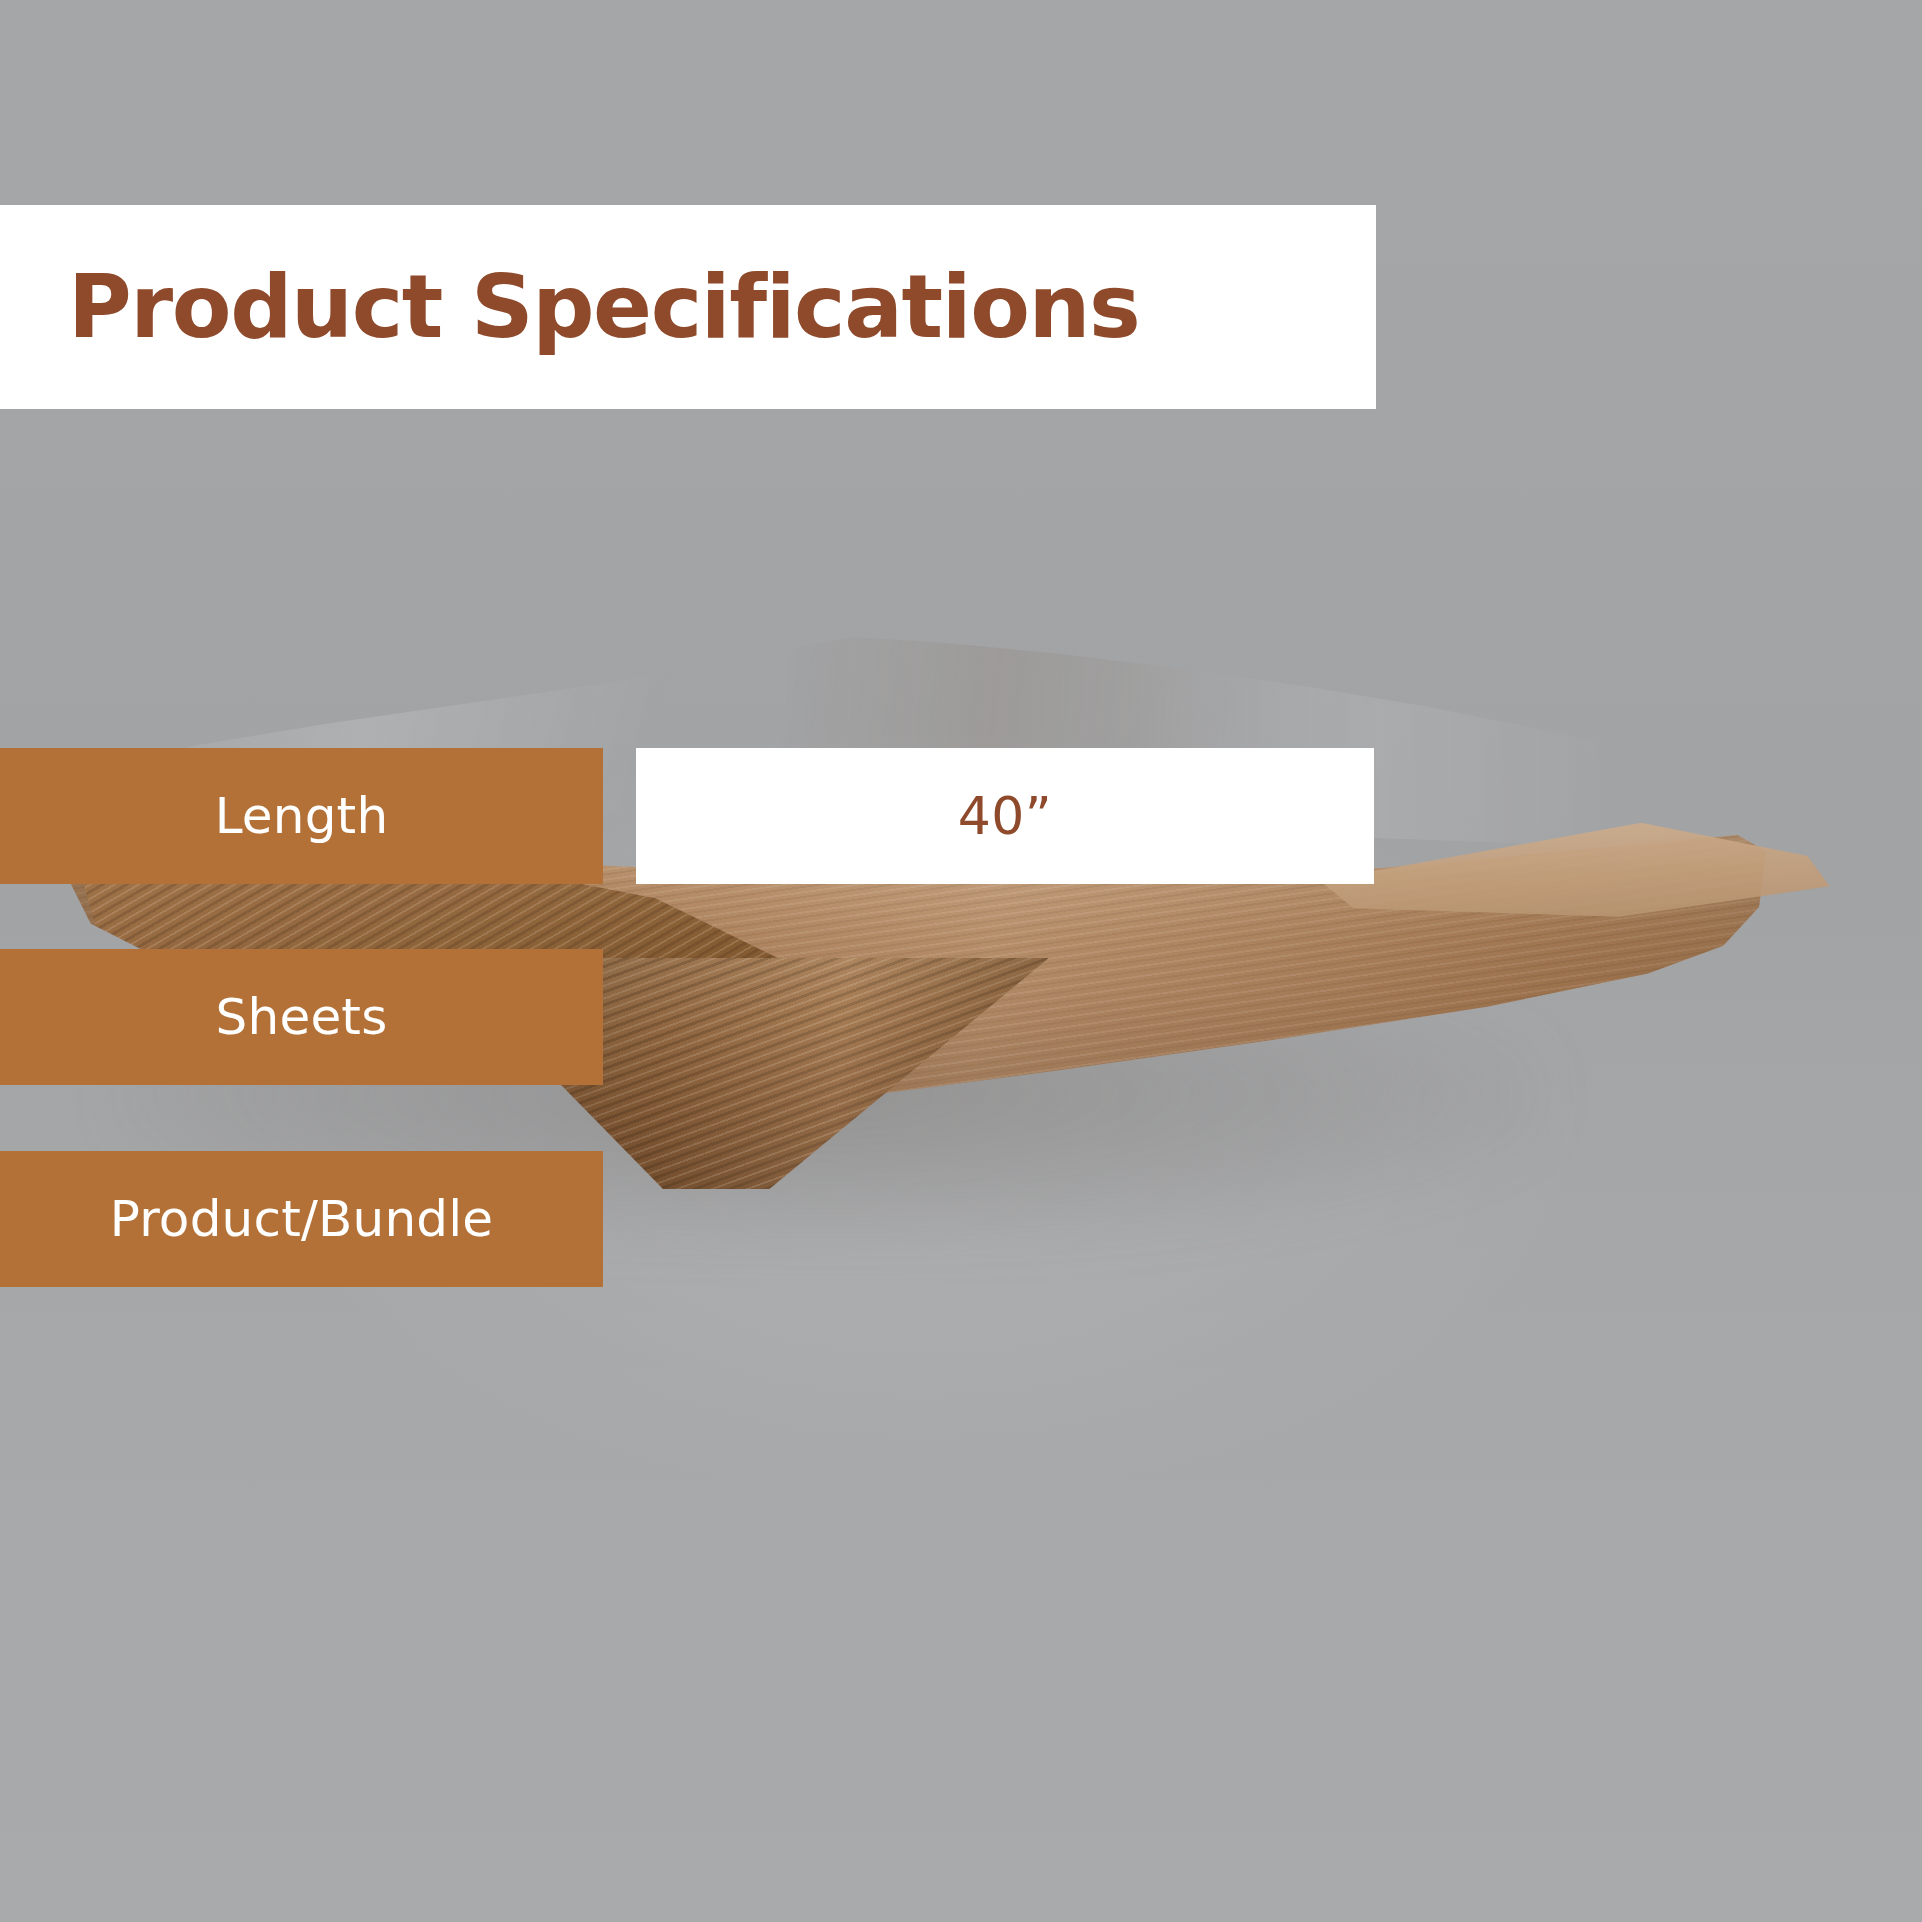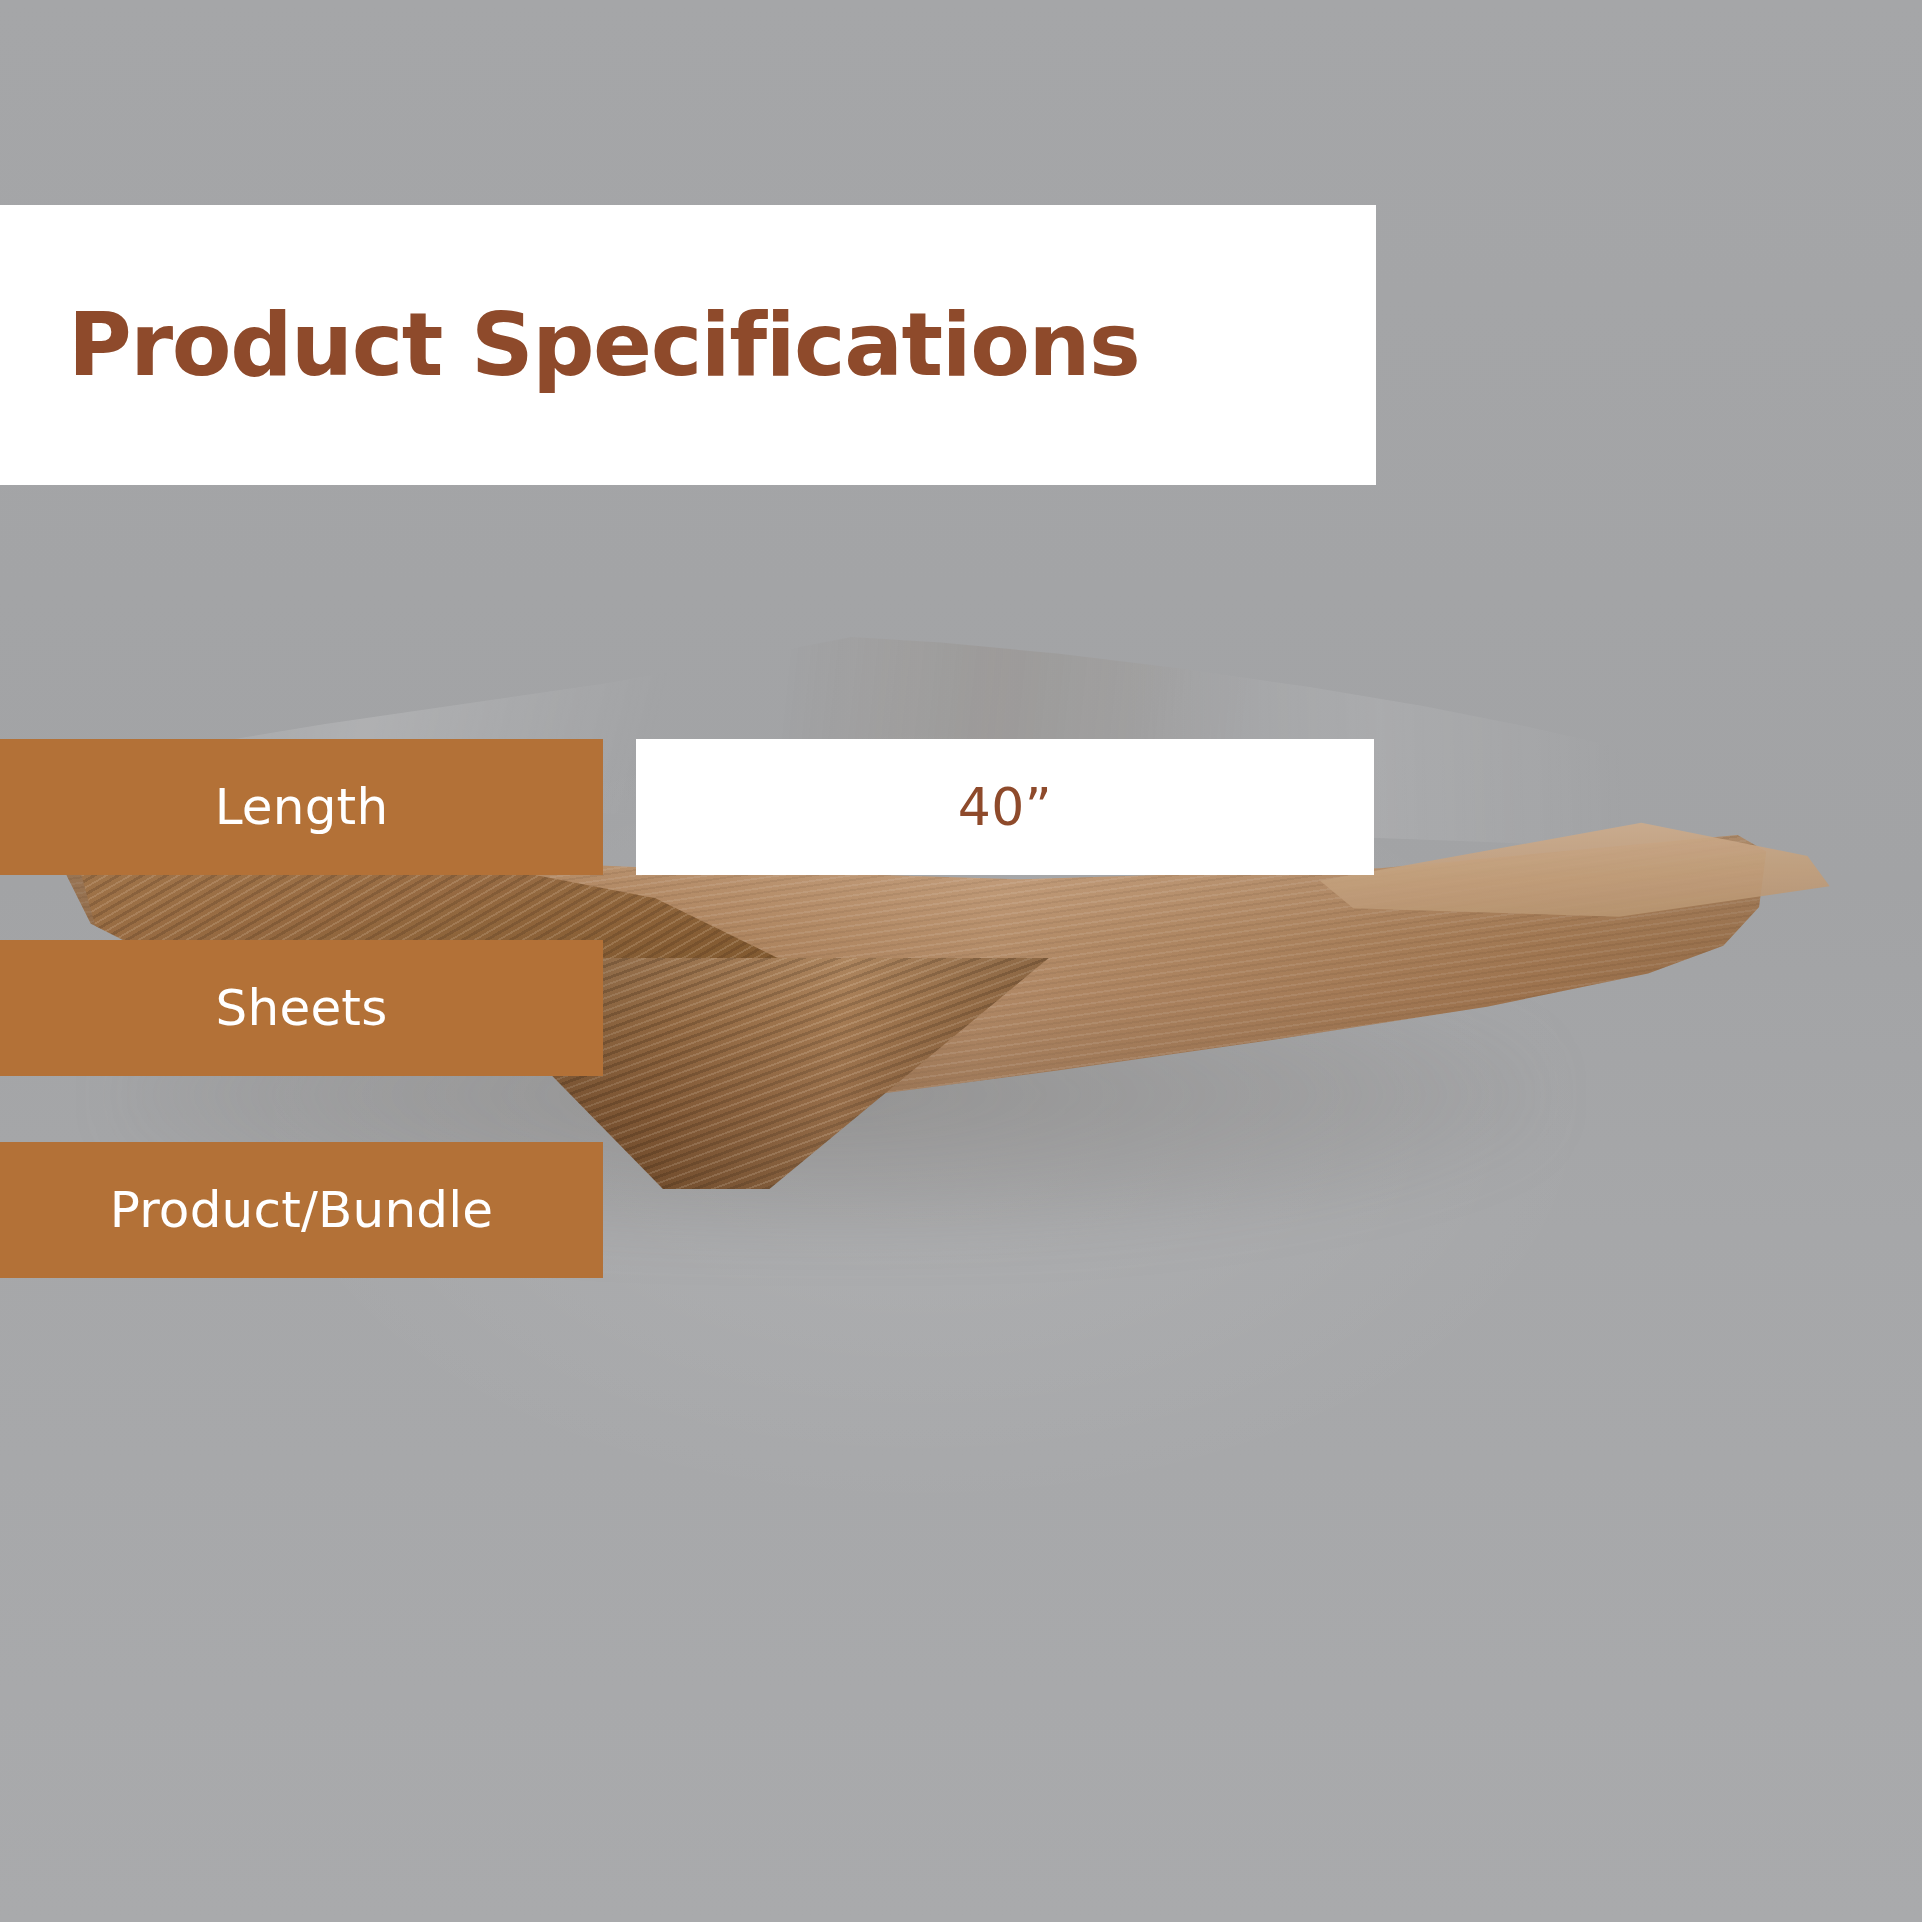--- a/index.html
+++ b/index.html
@@ -235,21 +235,21 @@
     opacity: 0.9;
     filter: blur(0.4px);
   }
 
   
   .title-card {
     position: absolute;
     left: 0;
     top: 205px;
     width: 1376px;
-    height: 280px;
+    height: 204px;
     background: #ffffff;
     display: flex;
     align-items: center;
   }
   .title-text {
     margin-left: 68px;
     color: #8e4a2b;
     font-family: "DejaVu Sans", sans-serif;
     font-weight: 700;
     font-size: 87px;
@@ -257,20 +257,21 @@
     line-height: 1;
     white-space: nowrap;
   }
 
   
   .spec-row {
     position: absolute;
     left: 0;
     width: 1376px;
     height: 136px;
+    margin-top: 9px;
   }
   .spec-row.r1 { top: 739px; }
   .spec-row.r2 { top: 940px; }
   .spec-row.r3 { top: 1142px; }
 
   .spec-label-box {
     position: absolute;
     left: 0;
     top: 0;
     width: 603px;

